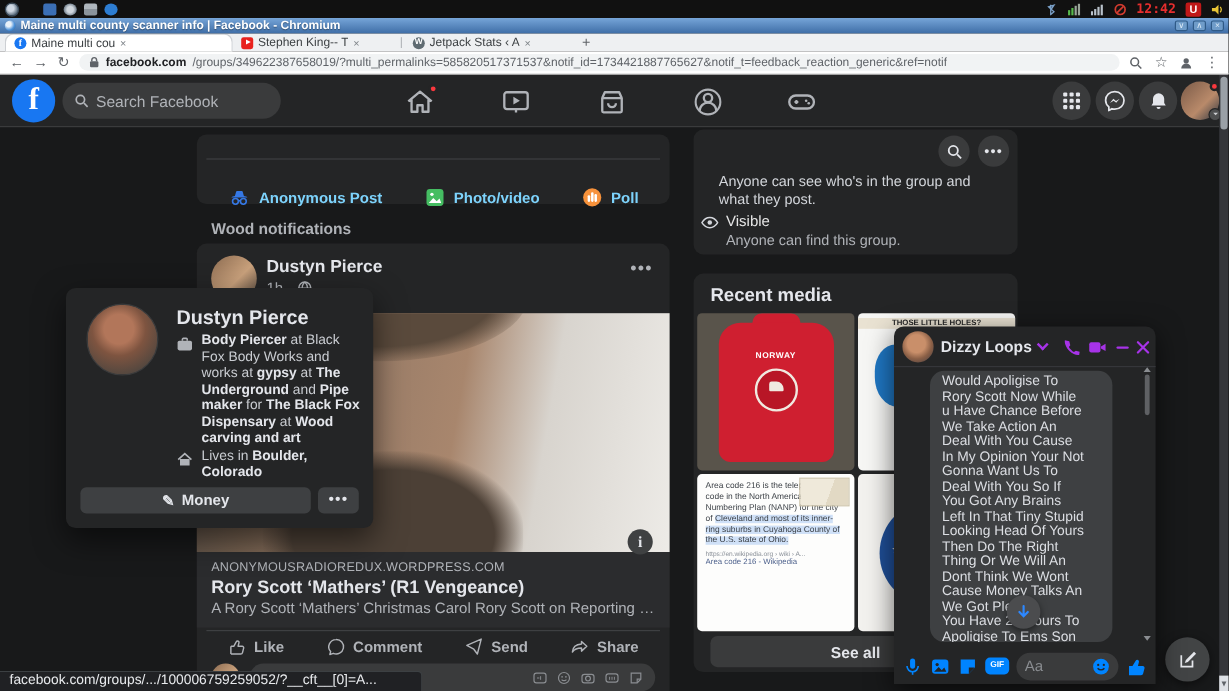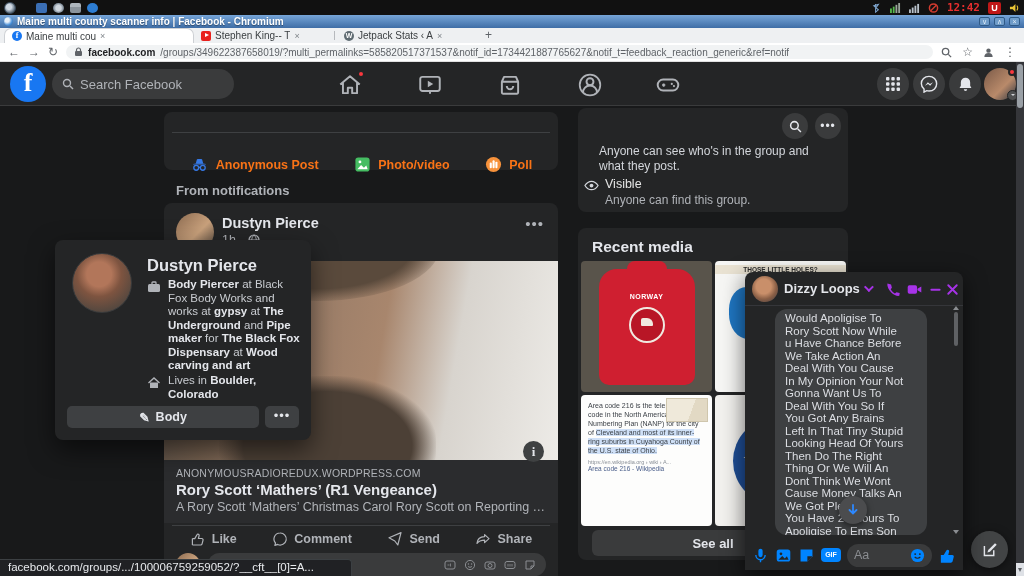--- a/index.html
+++ b/index.html
@@ -56,21 +56,21 @@
   .reddot { position:absolute; right:-2px; top:-2px; width:8px; height:8px; border-radius:50%; background:#fa383e; border:2px solid #242526; }
   .navcirc { position:absolute; top:6px; width:32px; height:32px; border-radius:50%; background:#3a3b3c; color:#e4e6eb; display:flex; align-items:center; justify-content:center; }
   .avatar-nav { background:linear-gradient(135deg,#7a5a48,#b98a6a 60%,#2e3540); }
   .avchev { position:absolute; right:-2px; bottom:-1px; width:11px; height:11px; border-radius:50%; background:#4e4f50; border:1px solid #242526; }
   .avchev::after { content:""; position:absolute; left:3px; top:3px; border:2px solid transparent; border-top-color:#cfd1d5; }
 
   
   .card { background:#242526; border-radius:8px; }
   .composer { left:164px; top:112px; width:394px; height:58px; }
   .composer .row { position:absolute; left:8px; right:8px; bottom:6px; top:20px; border-top:1px solid #3e4042; display:flex; align-items:center; justify-content:space-around; }
-  .cbtn { display:flex; align-items:center; gap:7px; font-size:12.5px; font-weight:700; color:#f97316;margin-top:32px; }
+  .cbtn { display:flex; align-items:center; gap:7px; font-size:12.5px; font-weight:700; color:#7dd3fc;margin-top:32px; }
   .section-label { left:176px; top:183px; font-size:13px; font-weight:700; color:#b0b3b8; }
 
   .post { left:164px; top:203px; width:394px; height:373px; border-radius:8px 8px 0 0; }
   .p-avatar { position:absolute; left:12px; top:10px; width:38px; height:38px; border-radius:50%; background:linear-gradient(135deg,#8a6a50,#c9a17c 55%,#4a4038); }
   .p-name { position:absolute; left:58px; top:12px; font-size:14.5px; font-weight:700; color:#e4e6eb; }
   .p-time { position:absolute; left:58px; top:30px; font-size:12.5px; color:#b0b3b8; display:flex; align-items:center; gap:4px; }
   .p-dots { position:absolute; right:14px; top:12px; color:#b0b3b8; font-size:15px; letter-spacing:1px; }
   .p-img { position:absolute; left:0; top:58px; width:394px; height:199px;
      background:linear-gradient(100deg,#564c44 0%,#74604f 16%,#9a7d68 36%,#a8866d 54%,#d8d4ce 72%,#edebe7 100%); overflow:hidden; }
   .p-img .beard { position:absolute; left:14%; bottom:-28%; width:55%; height:70%; border-radius:45%; background:radial-gradient(ellipse at center,#4c4036 0 55%, rgba(76,64,54,0) 72%); }
@@ -360,21 +360,21 @@
             <circle cx="9" cy="9" r="8" fill="#f7923b"></circle>
             <rect x="5" y="7" width="2.2" height="6" rx="1" fill="#fff"></rect>
             <rect x="8" y="4.5" width="2.2" height="8.5" rx="1" fill="#fff"></rect>
             <rect x="11" y="6" width="2.2" height="7" rx="1" fill="#fff"></rect>
           </svg>
         <span>Poll</span>
       </div>
     </div>
   </div>
 
-  <div class="abs section-label">From notifications</div>
+  <div class="abs section-label">Wood notifications</div>
 
   <div class="abs card post">
     <div class="p-avatar"></div>
     <div class="p-name">Dustyn Pierce</div>
     <div class="p-time">
       <span>1h</span>
       <span>·</span>
       <svg width="12" height="12" viewBox="0 0 12 12">
           <circle cx="6" cy="6" r="5" stroke="#b0b3b8" stroke-width="1.2" fill="none"></circle>
           <path d="M1 6h10M6 1c-3 3-3 7 0 10M6 1c3 3 3 7 0 10" stroke="#b0b3b8" stroke-width="1" fill="none"></path>
@@ -454,21 +454,21 @@
         <path d="M5 4V2.8A.8.8 0 0 1 5.8 2h2.4a.8.8 0 0 1 .8.8V4" stroke="#b0b3b8" stroke-width="1.3" fill="none"></path>
       </svg>
     <div class="h-bio"><span class="seg-b">Body Piercer</span><span> at Black Fox Body Works and works at </span><span class="seg-b">gypsy</span><span> at </span><span class="seg-b">The Underground</span><span> and </span><span class="seg-b">Pipe maker</span><span> for </span><span class="seg-b">The Black Fox Dispensary</span><span> at </span><span class="seg-b">Wood carving and art</span></div>
     <svg class="h-icon" style="top:136px" viewBox="0 0 14 14">
         <path d="M1.5 7L7 2l5.5 5" stroke="#b0b3b8" stroke-width="1.4" fill="none"></path>
         <path d="M3 6.5V12h8V6.5" fill="#b0b3b8"></path>
       </svg>
     <div class="h-lives"><span>Lives in </span><span class="seg-b">Boulder, Colorado</span></div>
     <div class="h-edit">
       <span>✎</span>
-      <span>Body</span>
+      <span>Money</span>
     </div>
     <div class="h-dots">•••</div>
   </div>
 
   <div class="abs card groupinfo">
     <div class="gi-btn" style="left:204px">
       <svg width="13" height="13" viewBox="0 0 12 12">
           <circle cx="5" cy="5" r="3.5" stroke="#e4e6eb" stroke-width="1.4" fill="none"></circle>
           <path d="M8 8l3 3" stroke="#e4e6eb" stroke-width="1.4"></path>
         </svg>

